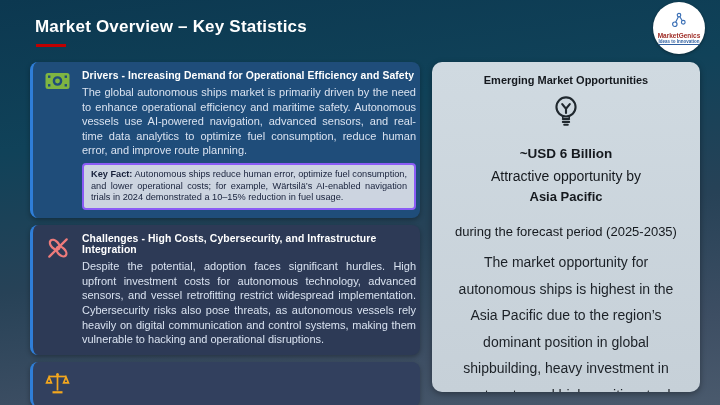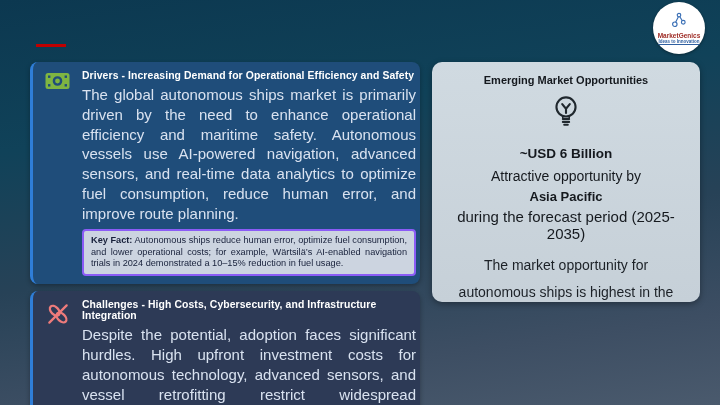--- a/index.html
+++ b/index.html
@@ -48,61 +48,62 @@
   }
   .panel-drivers    { background: #1f4d7a; }
   .panel-challenges { background: #2d3a56; }
   .panel-regulatory { background: #32405e; }
   .panel-icon { padding-top: 2px; }
   .panel-heading {
     font-size: 10.4px; font-weight: bold; color: #ffffff;
     margin-bottom: 4px; letter-spacing: .1px;
   }
   .panel-body {
-    font-size: 15px; color: #d9e2f0; line-height: 1.32;
+    font-size: 11px; color: #d9e2f0; line-height: 1.32;
     text-align: justify;
   }
   .callout {
     margin-top: 5px;
     background: #ccd4e0;
     border: 2px solid #8b5cf6;
     border-radius: 4px;
     padding: 4px 7px;
     font-size: 9.2px; color: #17203a; line-height: 1.3;
     text-align: justify;
   }
   .callout b { font-weight: bold; }
 
   
   .card {
     position: absolute; left: 432px; top: 62px;
-    width: 268px; height: 240px;
+    width: 268px; height: 330px;
     border-radius: 10px;
     background: linear-gradient(180deg, #d0dae1 0%, #c6d0d8 100%);
     text-align: center;
     padding: 10px 13px;
     color: #15191e;
     box-shadow: 0 2px 6px rgba(0,0,0,.35);
     overflow: hidden;
   }
   .card-title { font-size: 11px; font-weight: bold; margin-top: 2px; }
   .card-bulb  { margin-top: 7px; }
   .card-value { font-size: 13.5px; font-weight: bold; margin-top: 9px; }
   .card-subtitle { font-size: 14px; margin-top: 7px; }
   .card-region { font-size: 13px; font-weight: bold; margin-top: 5px; }
-  .card-period { font-size: 15px; margin-top: 4px; }
+  .card-period { font-size: 13px; margin-top: 20px; }
   .card-description {
     font-size: 14px; line-height: 1.9; margin-top: 10px; color: #1c2127;
   }
 </style>
 </head>
 <body>
 
 <div class="slide">
 
+  <div class="slide-title">Market Overview – Key Statistics</div>
   <div class="title-underline"></div>
 
   <div class="logo">
     <span>
       <svg width="16" height="16" viewBox="0 0 18 18">
         <g stroke="#3a6fb5" stroke-width="1.3" fill="none">
           <line x1="9" y1="4" x2="4.5" y2="13"></line>
           <line x1="9" y1="4" x2="13.5" y2="11"></line>
           <circle cx="9" cy="3.5" r="2" fill="#ffffff"></circle>
           <circle cx="4.3" cy="13.8" r="2.5" fill="#ffffff"></circle>

